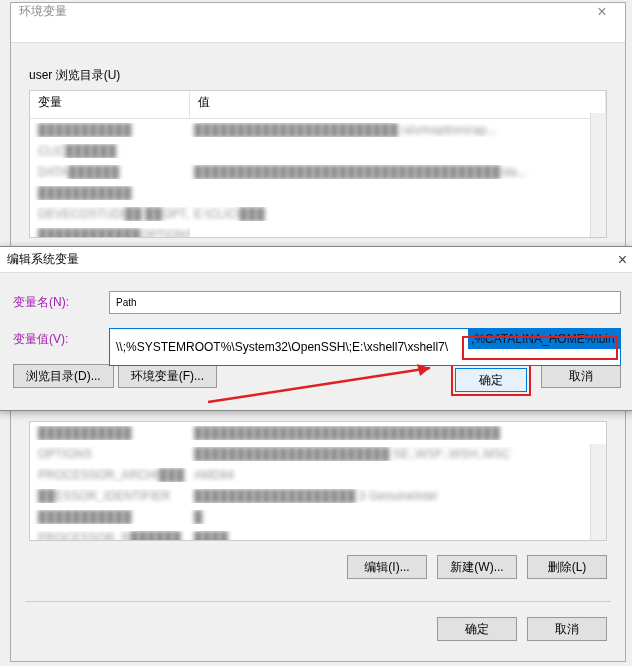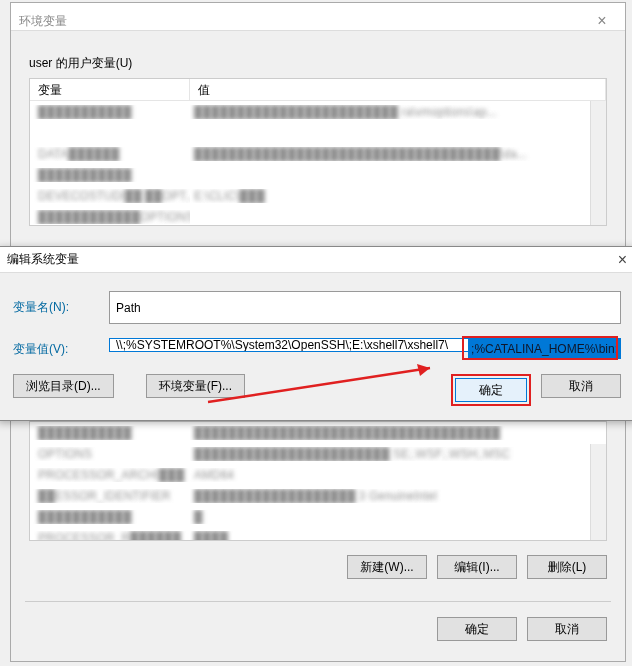--- a/index.html
+++ b/index.html
@@ -17,25 +17,25 @@
       position: absolute;
       left: 10px;
       top: 2px;
       width: 616px;
       height: 660px;
       background: #f0f0f0;
       border: 1px solid #aaa;
     }
     
     .titlebar {
-      height: 28px;
+      height: 40px;
       background: #fff;
       border-bottom: 1px solid #ddd;
       display: flex;
-      align-items: flex-end;
+      align-items: flex-start;
       padding: 0 8px;
       justify-content: space-between;
       color: #888;
     }
     
     .titlebar .close {
       font-size: 16px;
       color: #888;
       cursor: pointer;
       width: 30px;
@@ -53,21 +53,21 @@
       background: #fff;
       height: 148px;
       overflow: hidden;
       position: relative;
     }
     
     .table-header {
       display: flex;
       background: #fff;
       border-bottom: 1px solid #e5e5e5;
-      height: 22px;
+      height: 28px;
     }
     
     .th {
       padding: 3px 8px;
       border-right: 1px solid #e5e5e5;
       font-weight: normal;
     }
     
     .th1 { width: 160px; }
     .th2 { flex: 1; }
@@ -135,42 +135,42 @@
     }
     
     .form-row {
       display: flex;
       align-items: center;
       margin-bottom: 14px;
     }
     
     .form-label {
       width: 96px;
-      color: #0369a1;
+      color: #a21caf;
     }
     
     .form-input {
       flex: 1;
-      height: 33px;
+      height: 23px;
       border: 1px solid #999;
       padding: 2px 6px;
       font-family: inherit;
-      font-size: 12px;
+      font-size: 10px;
       background: #fff;
     }
     
     .value-input-wrap {
       flex: 1;
       position: relative;
       height: 22px;
     }
     
     .value-input {
       width: 100%;
-      height: 14px;
+      height: 38px;
       border: 1px solid #0078d7;
       padding: 2px 6px;
       font-family: inherit;
       font-size: 12px;
       background: #fff;
       outline: none;
     }
     
     .value-highlight {
       position: absolute;
@@ -180,21 +180,21 @@
       background: #0078d7;
       color: #0f172a;
       padding: 2px 3px;
       font-size: 12px;
       line-height: 16px;
       pointer-events: none;
     }
     
     .btn-row {
       display: flex;
-      gap: 32px;
+      gap: 4px;
       margin-top: 8px;
     }
     
     .btn {
       height: 24px;
       padding: 0 12px;
       border: 1px solid #999;
       background: #e1e1e1;
       font-family: inherit;
       font-size: 12px;
@@ -278,33 +278,34 @@
   </style>
 </head>
 <body>
 
 <div class="dialog1">
   <div class="titlebar">
     <span>环境变量</span>
     <span class="close">×</span>
   </div>
 
-  <div class="group-label">user 的用户变量(U)</div>
+  <div class="group-label">user 浏览目录(U)</div>
 
   <div class="table-area">
     <div class="table-header">
       <div class="th th1">变量</div>
       <div class="th th2">值</div>
     </div>
     <div class="table-rows">
       <div class="row">
           <div class="cell1 blur">███████████</div>
           <div class="cell2 blur">████████████████████████ ra\vmoptions\ap...</div>
         </div>
       <div class="row">
+          <div class="cell1 blur">CLIC██████</div>
         </div>
       <div class="row">
           <div class="cell1 blur">DATA██████</div>
           <div class="cell2 blur">████████████████████████████████████\da...</div>
         </div>
       <div class="row">
           <div class="cell1 blur">███████████</div>
         </div>
       <div class="row">
           <div class="cell1 blur">DEVECOSTUDI██ ██OPT...</div>
@@ -341,22 +342,22 @@
         </div>
       <div class="row">
           <div class="cell1 blur">PROCESSOR_R██████</div>
           <div class="cell2 blur">████</div>
         </div>
     </div>
     <div class="scrollbar-v"></div>
   </div>
 
   <div class="lower-btn-row">
+    <button class="btn">编辑(I)...</button>
     <button class="btn">新建(W)...</button>
-    <button class="btn">编辑(I)...</button>
     <button class="btn">删除(L)</button>
   </div>
 
   <div class="divider"></div>
 
   <div class="bottom-btn-row">
     <button class="btn">确定</button>
     <button class="btn">取消</button>
   </div>
 </div>

